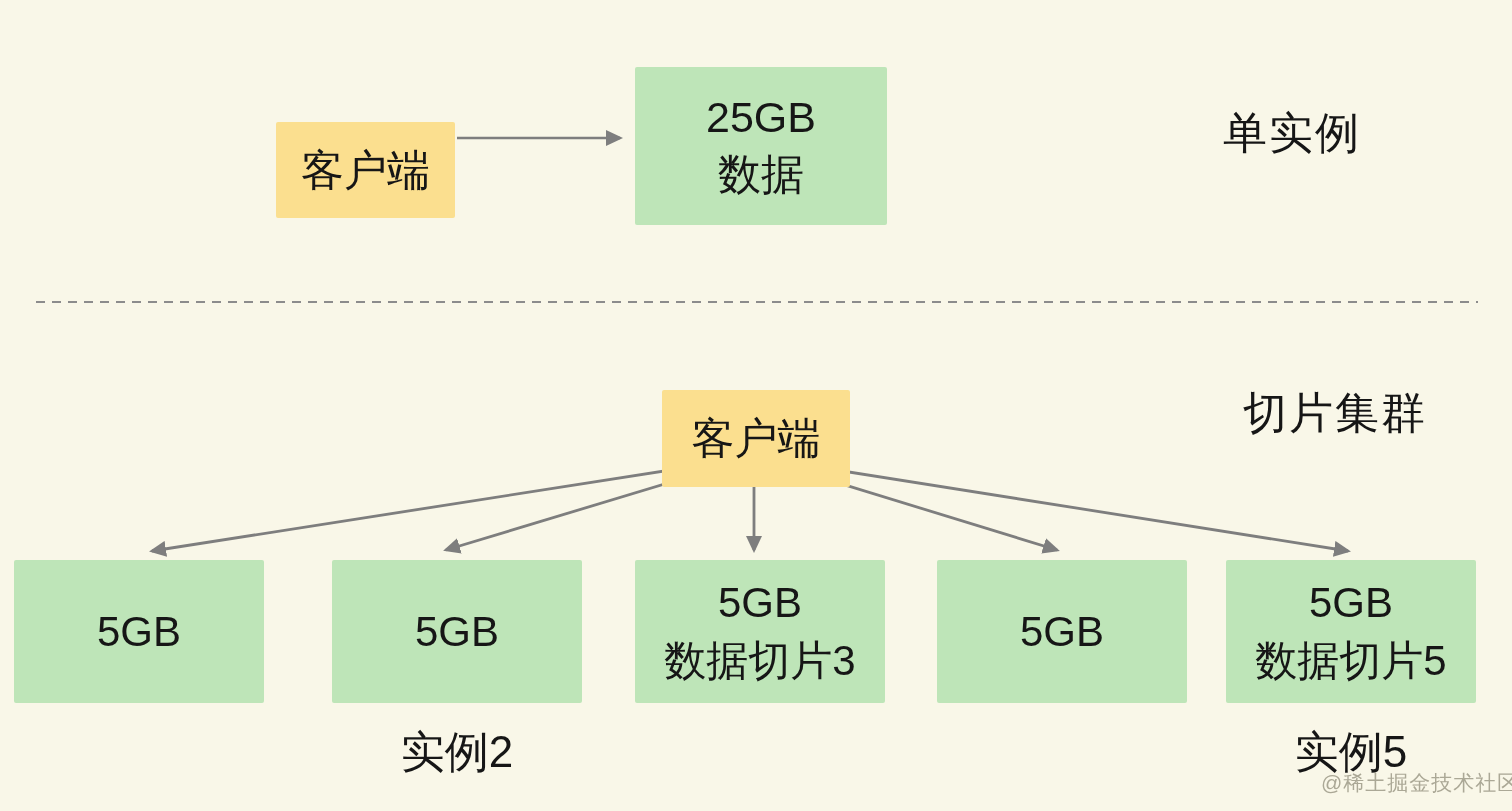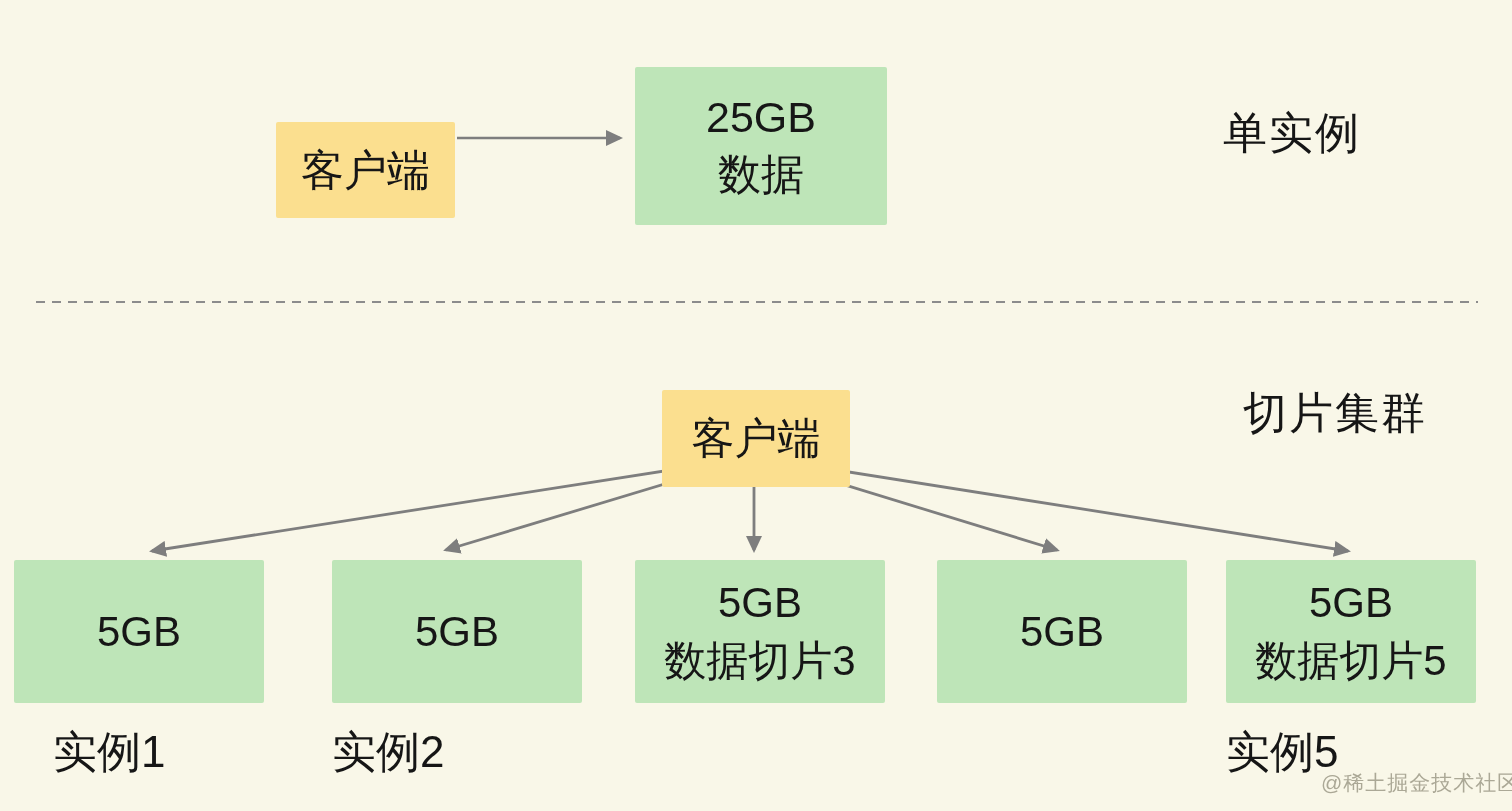--- a/index.html
+++ b/index.html
@@ -68,21 +68,21 @@
   }
   .shard-box {
     position: relative;
     width: 250px; height: 143px;
     font-size: 42px;
     line-height: 1.36;
   }
   .instance-label {
     margin-top: 20px;
     font-size: 44px;
-    text-align: left;
+    text-align: center;
     white-space: nowrap;
   }
   .shard-1 { left: 14px; }
   .shard-2 { left: 332px; }
   .shard-3 { left: 635px; }
   .shard-4 { left: 937px; }
   .shard-5 { left: 1226px; }
   .shard-1 .instance-label { text-align: left; padding-left: 39px; }
 
   .watermark {
@@ -131,21 +131,20 @@
   <div class="box yellow mid-client">
     <span>客户端</span>
   </div>
 
   <div class="section-label cluster">切片集群</div>
 
   <div class="shard shard-1">
     <div class="box green shard-box">
       <div>5GB</div>
     </div>
-    <div class="instance-label">实例1</div>
   </div>
 
   <div class="shard shard-2">
     <div class="box green shard-box">
       <div>5GB</div>
     </div>
     <div class="instance-label">实例2</div>
   </div>
 
   <div class="shard shard-3">

